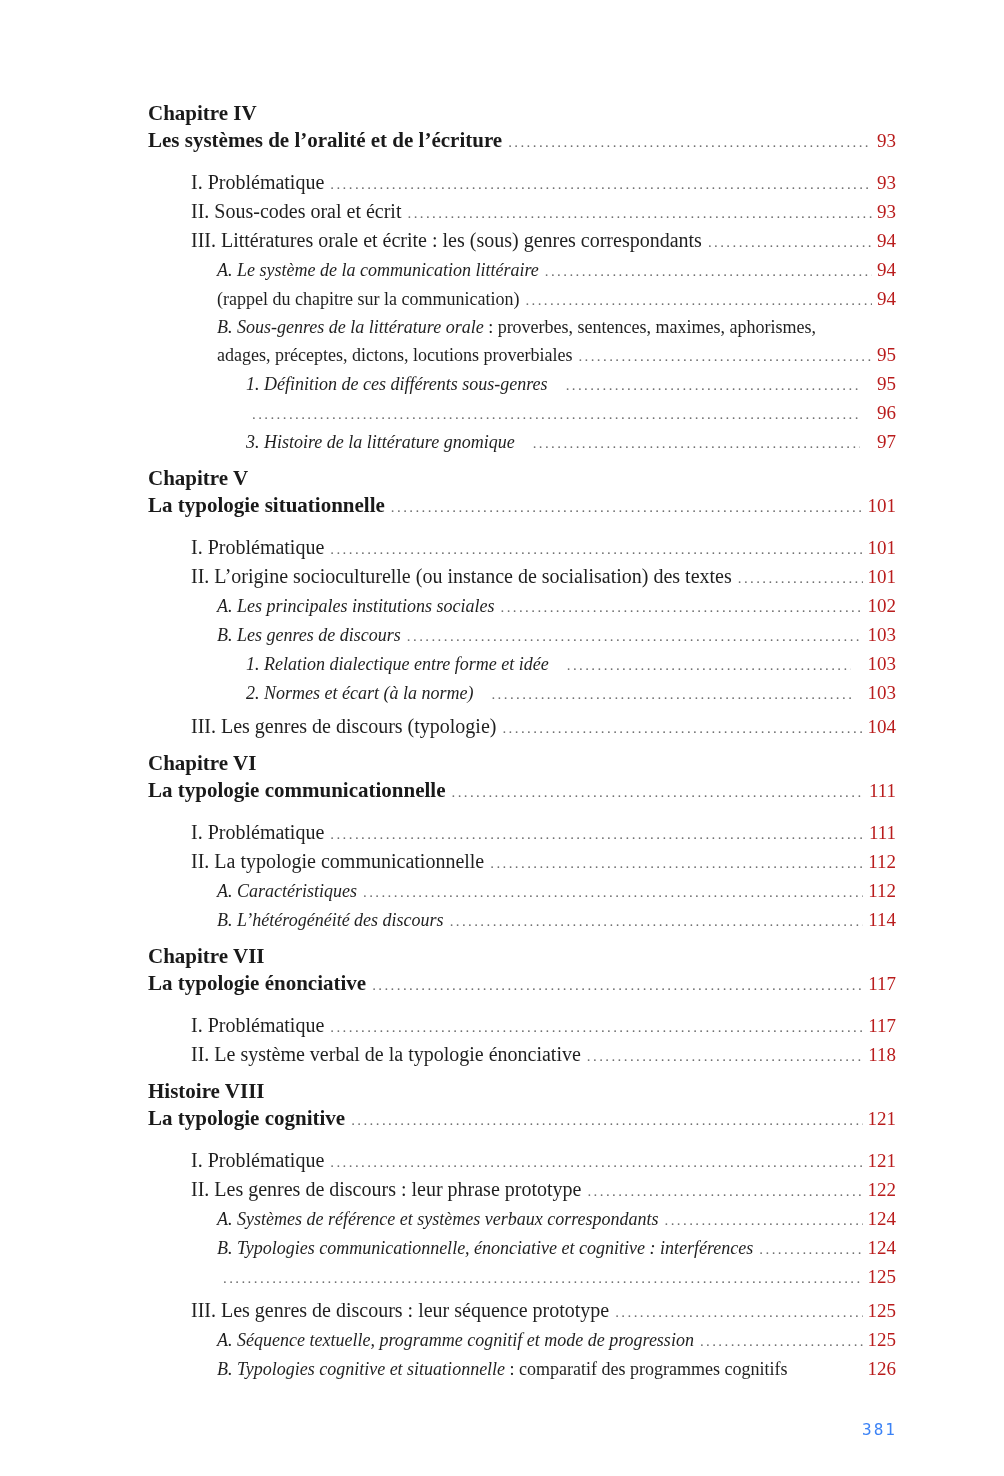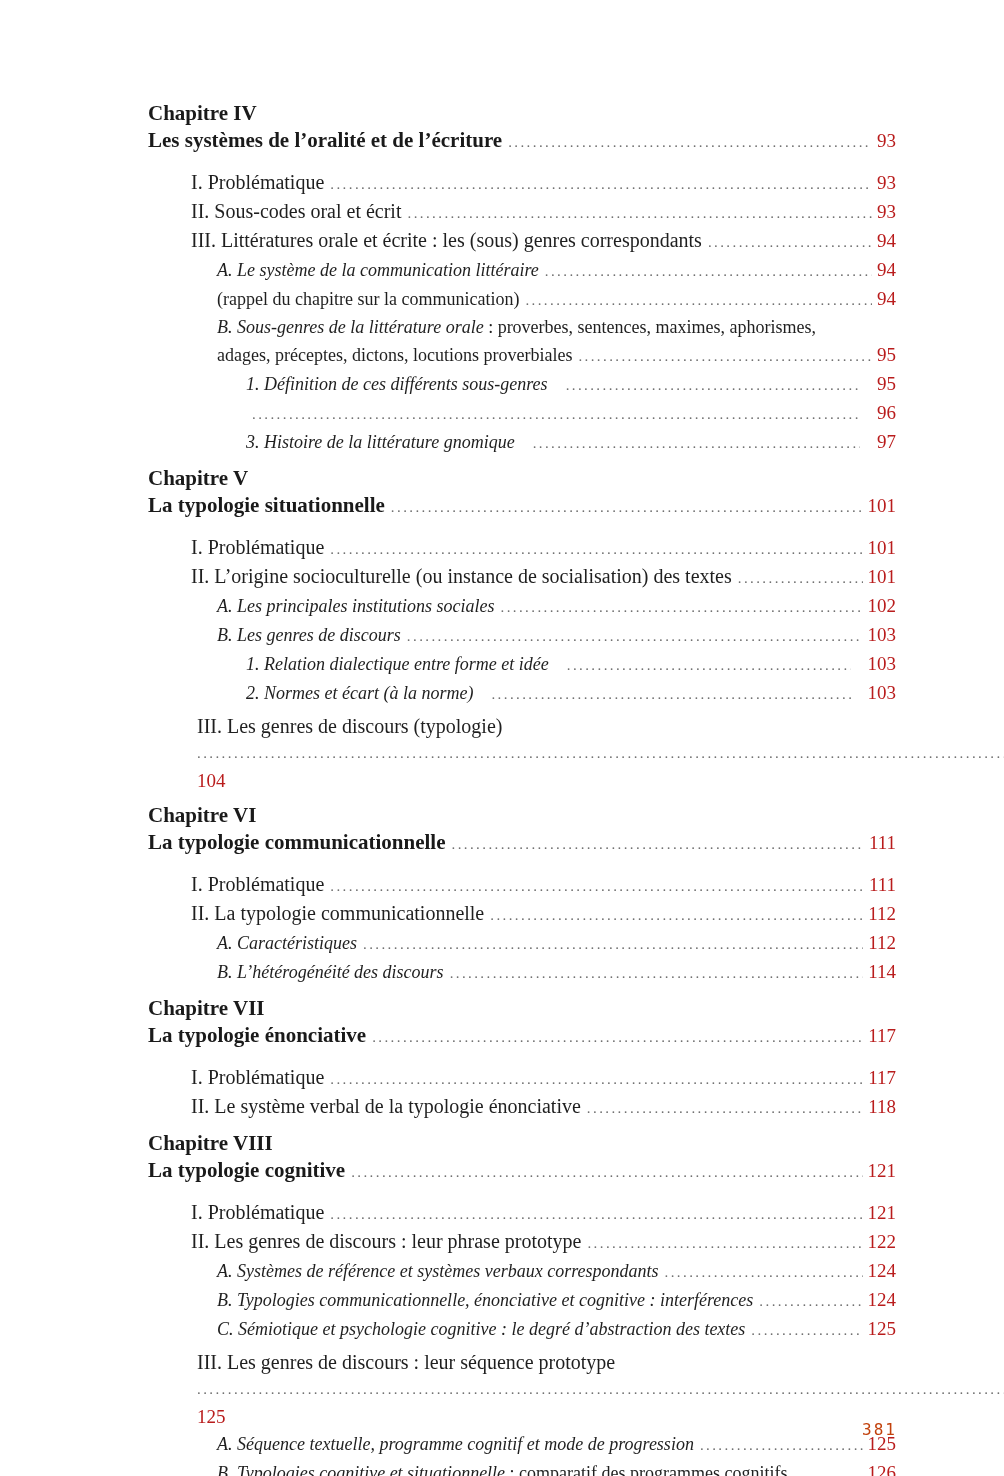--- a/index.html
+++ b/index.html
@@ -23,21 +23,21 @@
     display:flex;
     align-items:baseline;
     line-height:27px;
   }
   .row .txt { white-space:pre; }
   .chapter { font-weight:bold; font-size:21px; color:#1a1a1a; }
   .lvl1 { font-size:20px; padding-left:43px; }
   .lvl2 { font-size:18px; padding-left:69px; }
   .lvl3 { font-size:18px; padding-left:98px;gap:12px; }
   .group-start { margin-top:13px; }
-  .gap-before { margin-top:5px;flex-direction:column; }
+  .gap-before { margin-top:5px; }
   .it { font-style:italic; }
   .leader {
     flex:1 1 auto;
     overflow:hidden;
     white-space:nowrap;
     color:#6f6f6f;
     font-size:15px;
     font-style:normal;
     font-weight:normal;
     letter-spacing:2.4px;
@@ -54,21 +54,21 @@
     font-size:19px;
     color:#b91c1c;
   }
   .footer-num {
     position:absolute;
     top:1420px;
     right:107px;
     font-family:"DejaVu Sans Mono", monospace;
     font-size:16px;
     letter-spacing:2px;
-    color:#c2410c;
+    color:#3b82f6;
   }
 </style>
 </head>
 <body>
 
 <div class="page">
   <main class="toc">
       <section class="toc-section">
         <div class="row chapter">
           <span class="txt">Chapitre IV</span>
@@ -217,21 +217,21 @@
           <span class="pg">117</span>
         </div>
         <div class="row lvl1">
           <span class="txt">II. Le système verbal de la typologie énonciative</span>
           <span class="leader"></span>
           <span class="pg">118</span>
         </div>
       </section>
       <section class="toc-section">
         <div class="row chapter">
-          <span class="txt">Chapitre VIII</span>
+          <span class="txt">Histoire VIII</span>
         </div>
         <div class="row chapter">
           <span class="txt">La typologie cognitive</span>
           <span class="leader"></span>
           <span class="pg">121</span>
         </div>
         <div class="row lvl1 group-start">
           <span class="txt">I. Problématique</span>
           <span class="leader"></span>
           <span class="pg">121</span>
@@ -245,21 +245,20 @@
           <span class="txt it">A. Systèmes de référence et systèmes verbaux correspondants</span>
           <span class="leader"></span>
           <span class="pg">124</span>
         </div>
         <div class="row lvl2">
           <span class="txt it">B. Typologies communicationnelle, énonciative et cognitive : interférences</span>
           <span class="leader"></span>
           <span class="pg">124</span>
         </div>
         <div class="row lvl2">
-          <span class="txt it">C. Sémiotique et psychologie cognitive : le degré d’abstraction des textes</span>
           <span class="leader"></span>
           <span class="pg">125</span>
         </div>
         <div class="row lvl1 gap-before">
           <span class="txt">III. Les genres de discours : leur séquence prototype</span>
           <span class="leader"></span>
           <span class="pg">125</span>
         </div>
         <div class="row lvl2">
           <span class="txt it">A. Séquence textuelle, programme cognitif et mode de progression</span>

